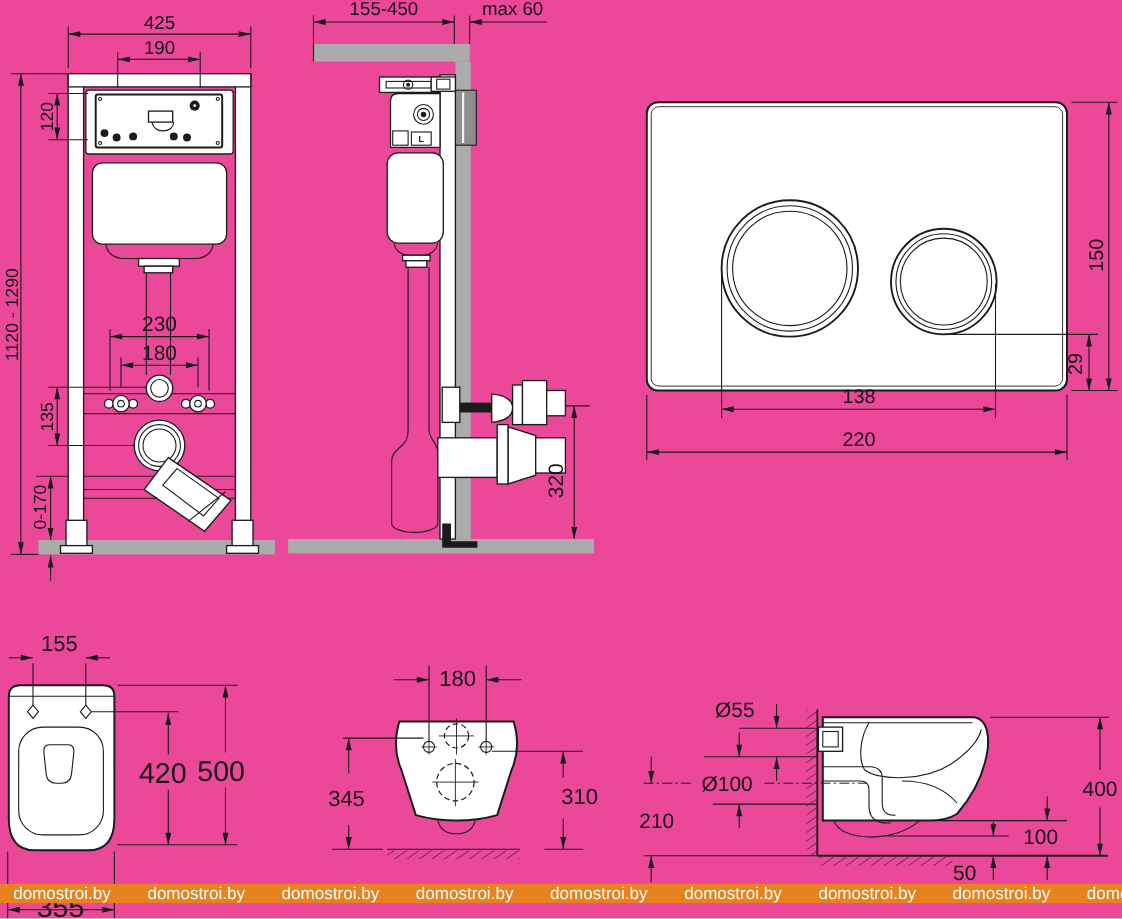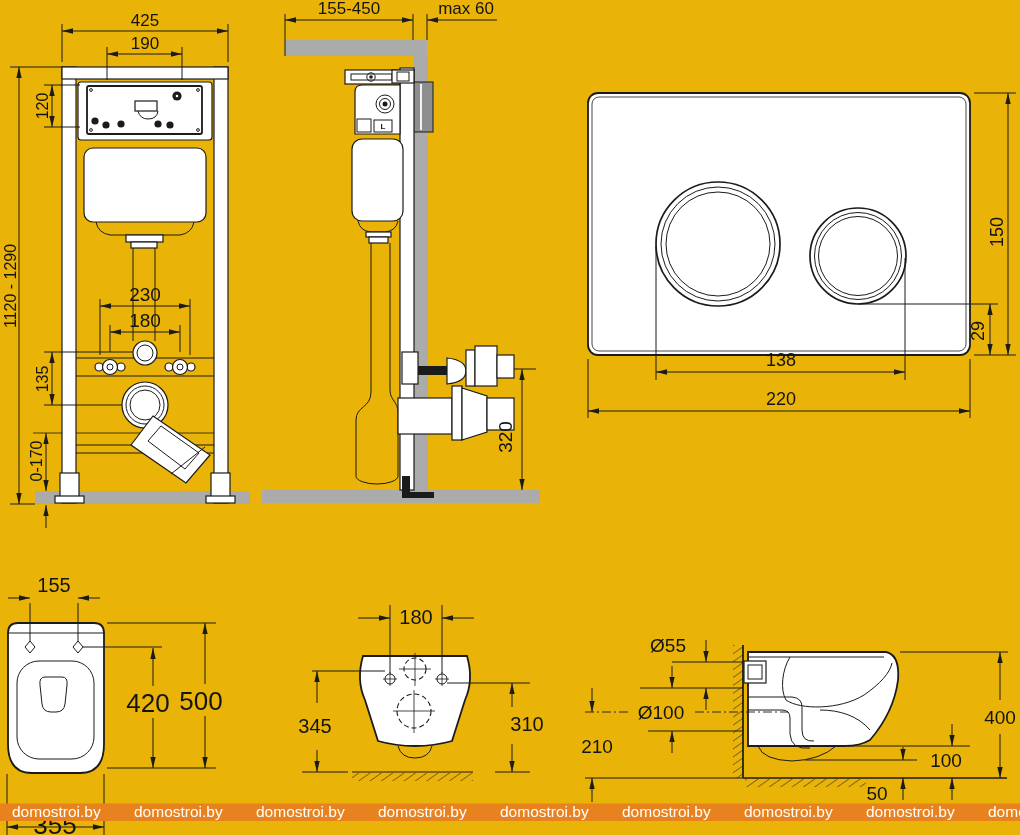--- a/index.html
+++ b/index.html
@@ -1,16 +1,16 @@
 <!DOCTYPE html>
 <html><head>
 <meta charset="utf-8">
 <style>
   html,body{margin:0;padding:0;background:#fff;}
-  .stage{position:relative;width:1020px;height:835px;background:#eab308;overflow:hidden;
+  .stage{position:relative;width:1020px;height:835px;background:#ec4899;overflow:hidden;
          font-family:"Liberation Sans",sans-serif;}
   svg{display:block}
   .s  {stroke:#1b1b1b;stroke-width:1;fill:none;}
   .s0 {stroke:#1b1b1b;stroke-width:.8;fill:none;}
   .s2 {stroke:#1b1b1b;stroke-width:1.7;fill:none;}
   .sw {stroke:#1b1b1b;stroke-width:1.2;fill:#ffffff;}
   .sw2{stroke:#1b1b1b;stroke-width:1.8;fill:#ffffff;}
   .blk{fill:#1b1b1b;stroke:none;}
   .gray{fill:#ababab;stroke:none;}
   .dgray{fill:#8e8e8e;stroke:#1b1b1b;stroke-width:1;}

